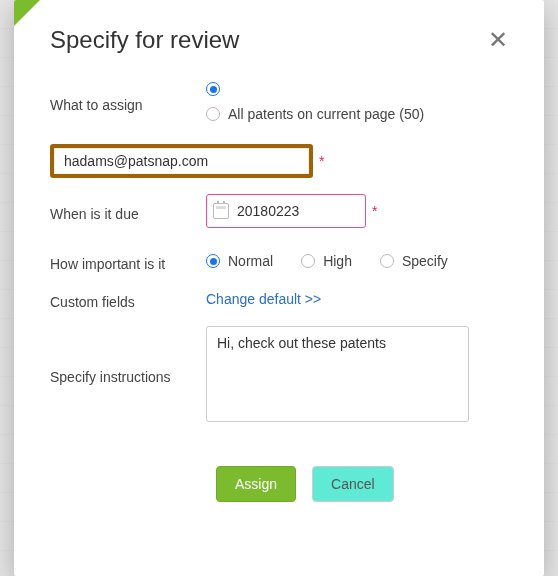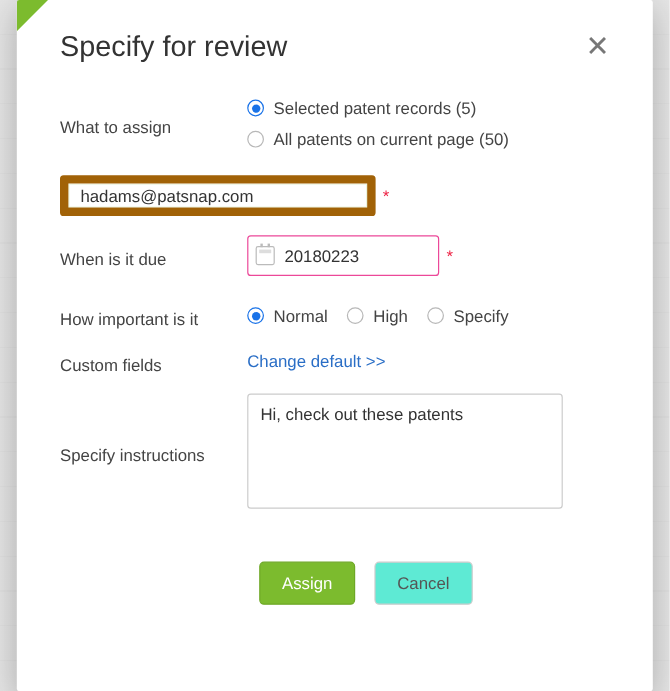--- a/index.html
+++ b/index.html
@@ -67,38 +67,38 @@
   .label {
     width: 156px;
     flex-shrink: 0;
     color: #444;
     font-size: 14px;
     padding-top: 6px;
   }
   .value { flex: 1; display: flex; align-items: center; flex-wrap: wrap; }
   .radio-line { display: flex; align-items: center; gap: 8px; margin-bottom: 10px; }
   .radio-line:last-child { margin-bottom: 0; }
-  .radio-group-h { display: flex; gap: 16px; }
+  .radio-group-h { display: flex; gap: 28px; }
   .radio-group-h .radio-line { margin-bottom: 0; }
   .radio {
     width: 14px; height: 14px; border-radius: 50%;
     border: 1.5px solid #b8b8b8; display: inline-block;
     position: relative; flex-shrink: 0;
     background: #fff;
   }
   .radio.checked { border-color: #1a73e8; }
   .radio.checked::after {
     content: ""; position: absolute; top: 2.5px; left: 2.5px;
     width: 7px; height: 7px; background: #1a73e8; border-radius: 50%;
   }
   .radio-label { color: #444; font-size: 14px; cursor: pointer; }
   .text-input {
     width: 263px;
     height: 34px;
-    border: 7px solid #a16207;
+    border: 4px solid #a16207;
     border-radius: 3px;
     padding: 0 10px;
     font-size: 14px;
     color: #333;
     outline: none;
     box-shadow: 0 0 0 1px rgba(124,187,46,0.15) inset;
   }
   .date-wrap {
     width: 160px; height: 34px;
     border: 1px solid #ec4899;
@@ -162,21 +162,20 @@
     <div class="close-btn">✕</div>
   </div>
 
   <div class="form">
 
     <div class="row spaced">
       <div class="label">What to assign</div>
       <div class="value" style="display:block;">
         <div class="radio-line">
           <span class="radio checked"></span>
-          <span class="radio-label">Selected patent records (5)</span>
         </div>
         <div class="radio-line">
           <span class="radio"></span>
           <span class="radio-label">All patents on current page (50)</span>
         </div>
       </div>
     </div>
 
     <div class="row">
       <div class="value">

